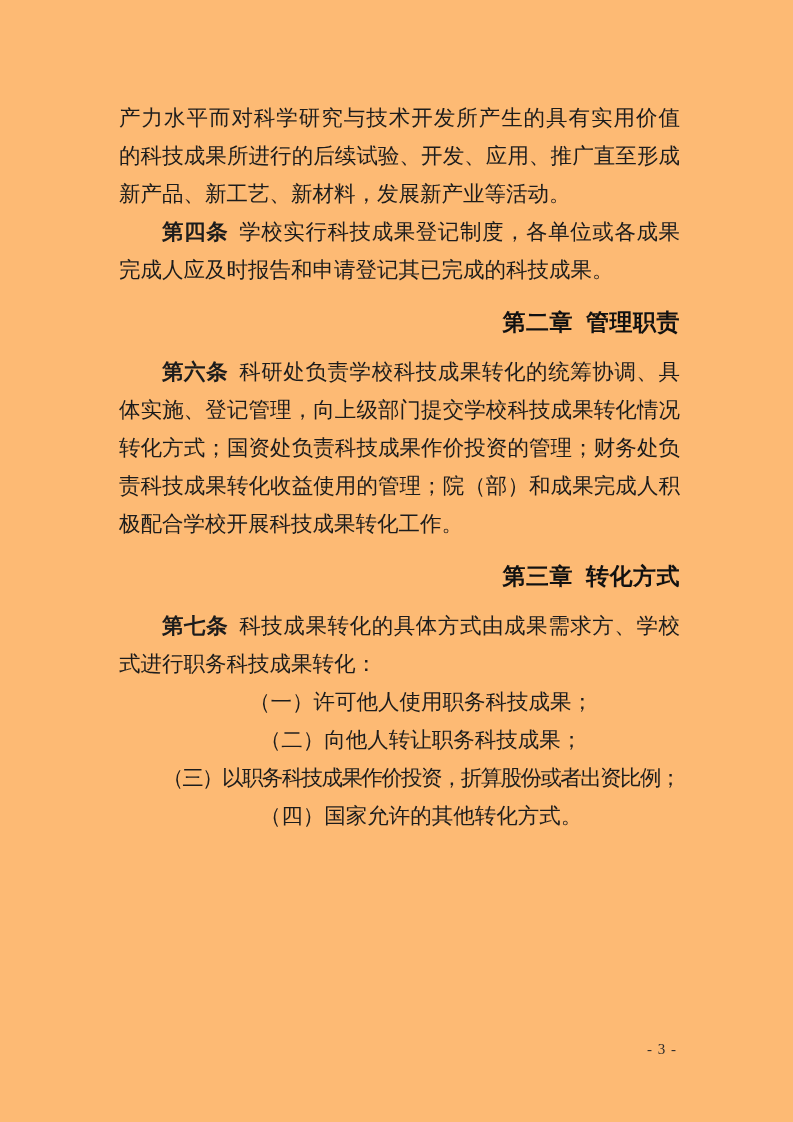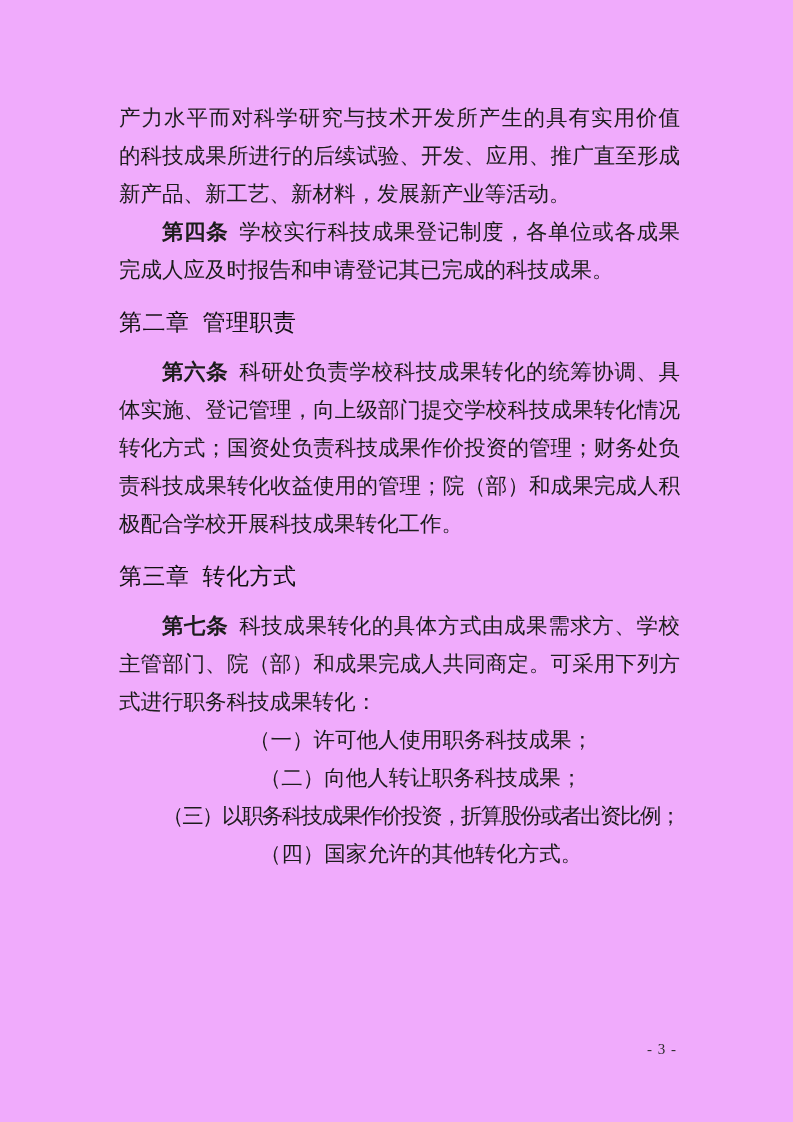--- a/index.html
+++ b/index.html
@@ -4,21 +4,21 @@
 <style>
   html, body {
     margin: 0;
     padding: 0;
     background: #ffffff;
   }
   .page {
     position: relative;
     width: 793px;
     height: 1122px;
-    background: #f0abfc;
+    background: #fdba74;
     overflow: hidden;
     color: #1c1c1c;
     font-family: "Liberation Serif", "DejaVu Serif", serif;
   }
   .content {
     position: absolute;
     left: 119px;
     top: 99px;
     width: 561px;
   }
@@ -38,24 +38,24 @@
     text-align-last: auto;
   }
   .line.first { text-indent: 2em; font-family: Liberation Serif, serif; }
   .lead {
     font-weight: bold;
     margin-right: 11px;
   }
   .chapter {
     margin: 12px 0 9px 0;
     font-family: "Liberation Sans", "DejaVu Sans", sans-serif;
-    font-weight: normal;
+    font-weight: bold;
     font-size: 23px;
     line-height: 43px;
-    text-align: left;
+    text-align: right;
     letter-spacing: 0.5px;
     word-spacing: 6px;
     color: #111111;
   }
   .list-item {
     font-size: 21.5px;
     line-height: 38px;
     height: 38px;
     text-indent: 2em;
     white-space: nowrap;
@@ -91,21 +91,20 @@
       <div class="para">
         <div class="line first"><span class="lead">第六条</span><span>科研处负责学校科技成果转化的统筹协调、具</span></div>
         <div class="line">体实施、登记管理，向上级部门提交学校科技成果转化情况</div>
         <div class="line">转化方式；国资处负责科技成果作价投资的管理；财务处负</div>
         <div class="line">责科技成果转化收益使用的管理；院（部）和成果完成人积</div>
         <div class="line last">极配合学校开展科技成果转化工作。</div>
       </div>
       <h2 class="chapter">第三章 转化方式</h2>
       <div class="para">
         <div class="line first"><span class="lead">第七条</span><span>科技成果转化的具体方式由成果需求方、学校</span></div>
-        <div class="line">主管部门、院（部）和成果完成人共同商定。可采用下列方</div>
         <div class="line last">式进行职务科技成果转化：</div>
       </div>
       <div class="list-item">（一）许可他人使用职务科技成果；</div>
       <div class="list-item">（二）向他人转让职务科技成果；</div>
       <div class="list-item tight">（三）以职务科技成果作价投资，折算股份或者出资比例；</div>
       <div class="list-item">（四）国家允许的其他转化方式。</div>
     </div>
   <div class="page-number">- 3 -</div>
 </div>
 

